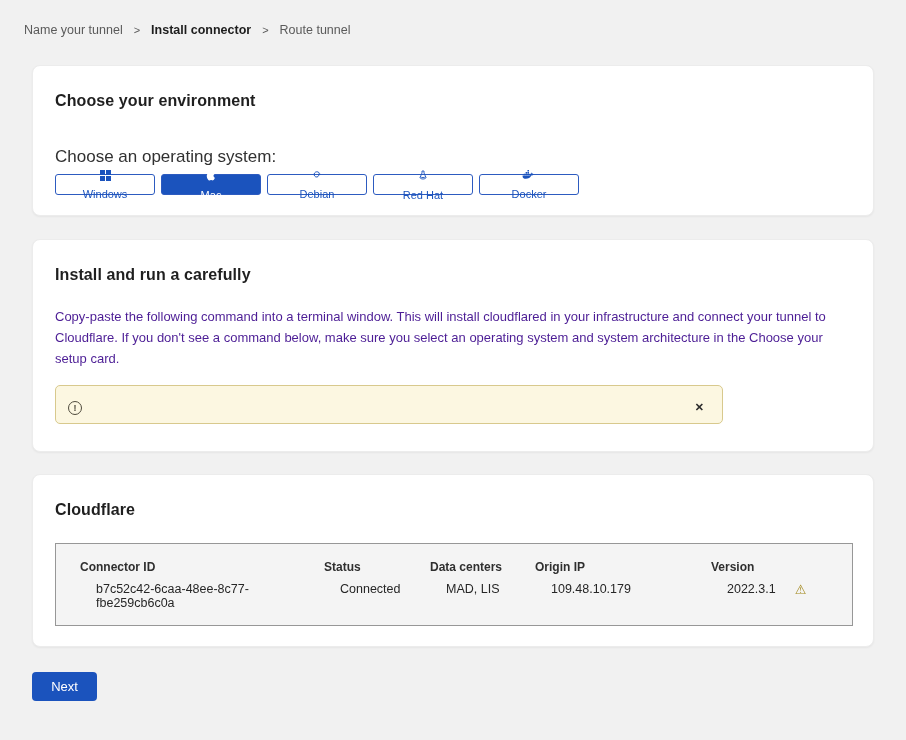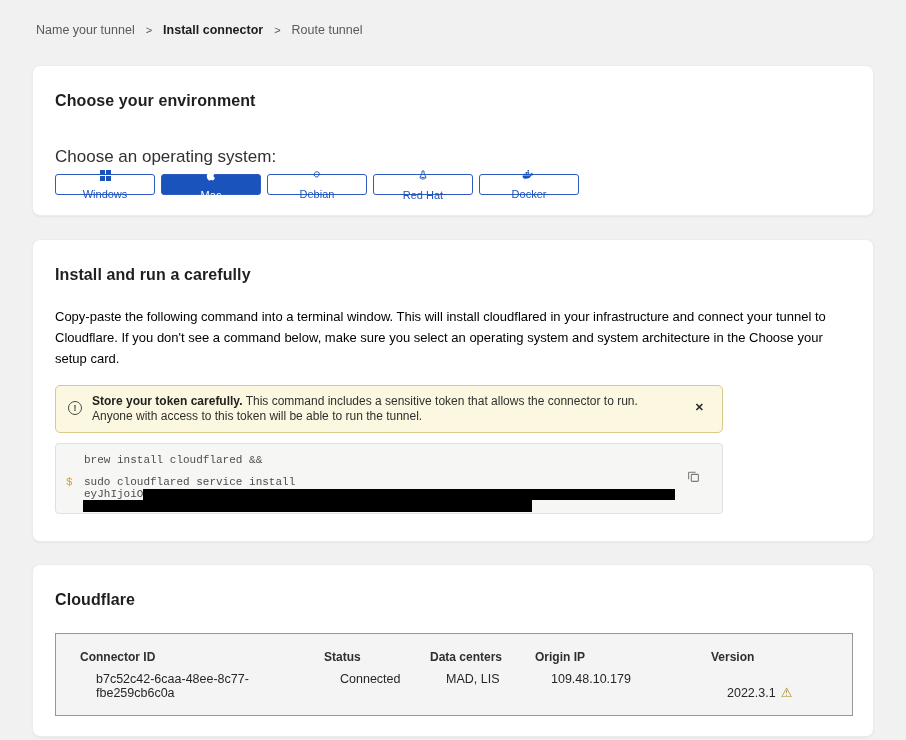--- a/index.html
+++ b/index.html
@@ -5,21 +5,21 @@
   * { margin:0; padding:0; box-sizing:border-box; }
   html,body { width:906px; height:740px; }
   body {
     background:#f1f1f1;
     font-family:"Liberation Sans", sans-serif;
     color:#313131;
     overflow:hidden;
   }
   
   .breadcrumb {
-    padding:23px 0 0 36px;
+    padding:23px 0 0 24px;
     font-size:12.5px;
     color:#5a5a5a;
     display:flex;
     align-items:center;
     gap:11px;
   }
   .breadcrumb .crumb { cursor:default; }
   .breadcrumb .crumb.active { font-weight:bold; color:#1d1d1d; }
   .breadcrumb .sep { color:#5a5a5a; font-size:11px; }
 
@@ -62,21 +62,21 @@
   .os-btn.selected { background:#1b53bd; color:#ffffff; }
   .os-btn svg { display:block; }
   .win-icon { display:grid; grid-template-columns:5px 5px; grid-template-rows:5px 5px; gap:1px; }
   .win-icon span { background:#1b53bd; display:block; }
 
   
   .desc {
     margin-top:22px;
     font-size:13px;
     line-height:21px;
-    color:#000000;
+    color:#4c1d95;
     width:796px;
   }
   .warn-banner {
     margin-top:16px;
     width:668px;
     background:#fcf7e1;
     border:1px solid #d8c98d;
     border-radius:5px;
     padding:8px 12px 8px 12px;
     display:flex;
@@ -147,21 +147,21 @@
     border:1px solid #979797;
     display:grid;
     grid-template-columns:244px 106px 105px 176px 1fr;
     padding:16px 10px 15px 24px;
     row-gap:8px;
     font-size:12.5px;
   }
   .conn-table .th { font-weight:bold; color:#2f2f2f; font-size:12px; }
   .conn-table .td { color:#262626;margin-left:16px; }
   .status-connected { color:#45835c; }
-  .version-cell { display:flex; align-items:flex-end; gap:5px; }
+  .version-cell { display:flex; align-items:flex-start; gap:19px; }
   .version-warning { color:#a3891f; font-size:13px; }
 
   
   .next-btn {
     margin:25px 0 0 32px;
     width:65px; height:29px;
     background:#1b53bd;
     border:none;
     border-radius:4px;
     color:#ffffff;
@@ -242,45 +242,23 @@
   </div>
 </section>
 
 
 <section class="card card2">
   <h2 class="card-title">Install and run a carefully</h2>
   <p class="desc">Copy-paste the following command into a terminal window. This will install cloudflared in your infrastructure and connect your tunnel to Cloudflare. If you don't see a command below, make sure you select an operating system and system architecture in the Choose your setup card.</p>
 
   <div class="warn-banner">
     <span class="warn-circle">!</span>
-    <div class="warn-text">
-      <b>Store your token carefully.</b> 
-      <span>This command includes a sensitive token that allows the connector to run. Anyone with access to this token will be able to run the tunnel.</span>
-    </div>
     <button class="warn-close">✕</button>
   </div>
 
-  <div class="code-block">
-    <div class="code-line1">brew install cloudflared &amp;&amp;</div>
-    <div class="code-line2">
-      <span class="code-prompt">$</span>
-      <span>sudo cloudflared service install</span>
-    </div>
-    <div class="code-line3">
-      <span>eyJhIjoiO</span>
-      <span class="redacted-bar-1"></span>
-    </div>
-    <div class="redacted-bar-2"></div>
-    <button class="copy-btn">
-      <svg width="13" height="13" viewBox="0 0 24 24" fill="none" stroke="#7a7a7a" stroke-width="2">
-          <rect x="8" y="8" width="13" height="13" rx="1.5"></rect>
-          <path d="M16 4H4.5A1.5 1.5 0 0 0 3 5.5V17"></path>
-        </svg>
-    </button>
-  </div>
 </section>
 
 
 <section class="card card3">
   <h2 class="card-title">Cloudflare</h2>
 
   <div class="conn-table">
     <div class="th">Connector ID</div>
     <div class="th">Status</div>
     <div class="th">Data centers</div>

